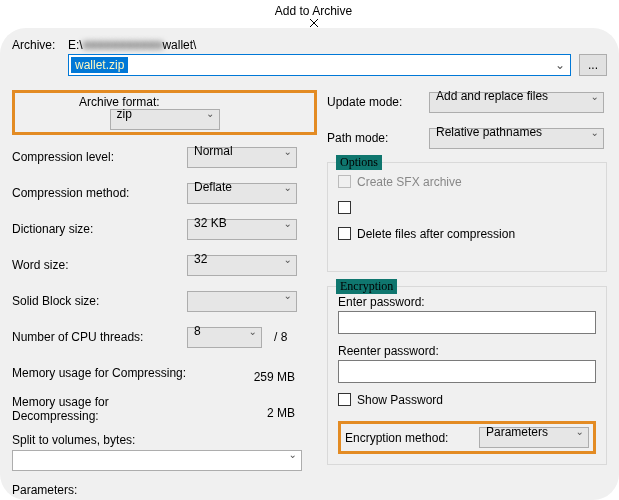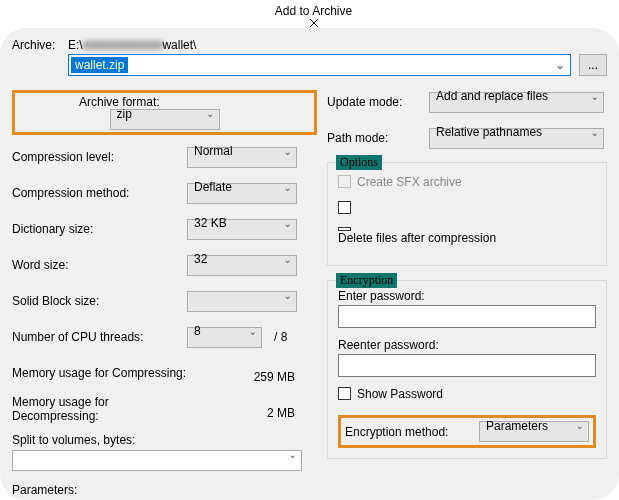--- a/index.html
+++ b/index.html
@@ -246,21 +246,21 @@
 
       <div class="group">
         <span class="group-title">Options</span>
         <div class="chk-row">
           <div class="chk disabled"></div>
           <span style="color:#888;">Create SFX archive</span>
         </div>
         <div class="chk-row">
           <div class="chk"></div>
         </div>
-        <div class="chk-row" style="margin-bottom:10px;flex-direction:column;">
+        <div class="chk-row" style="margin-bottom:16px;">
           <div class="chk"></div>
           <span>Delete files after compression</span>
         </div>
       </div>
 
       <div class="group enc" style="margin-top:14px;">
         <span class="group-title">Encryption</span>
 
         <span class="lab">Enter password:</span>
         <div class="field"></div>

